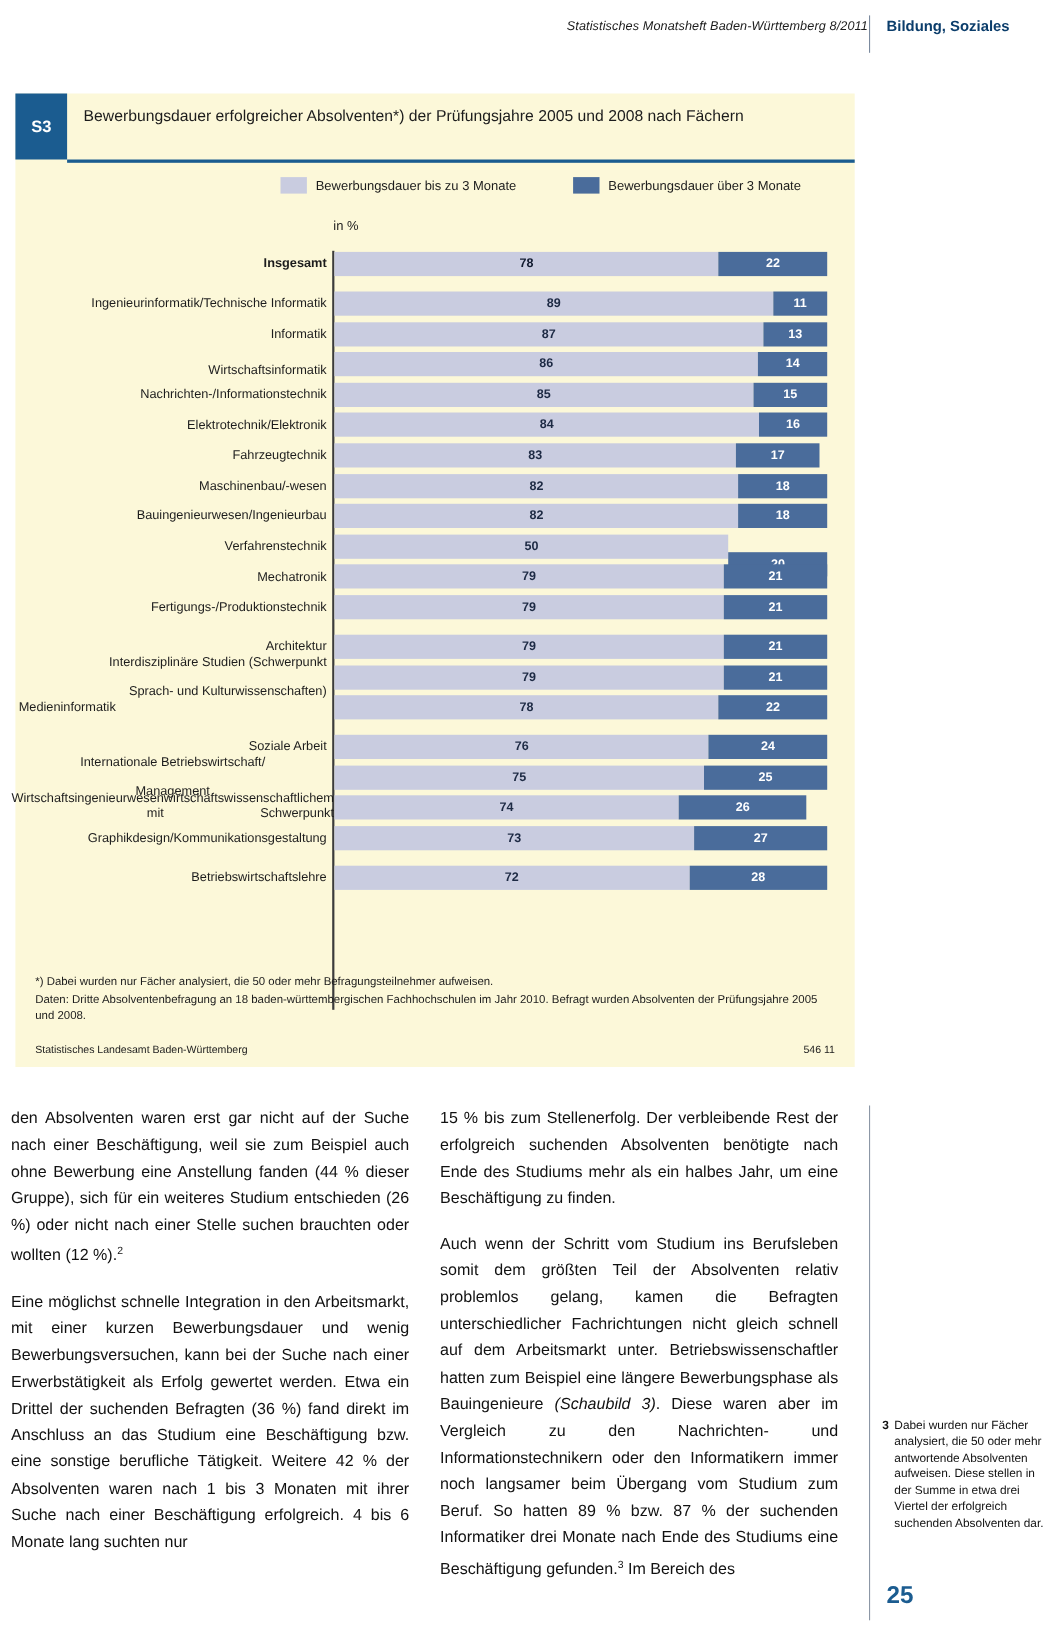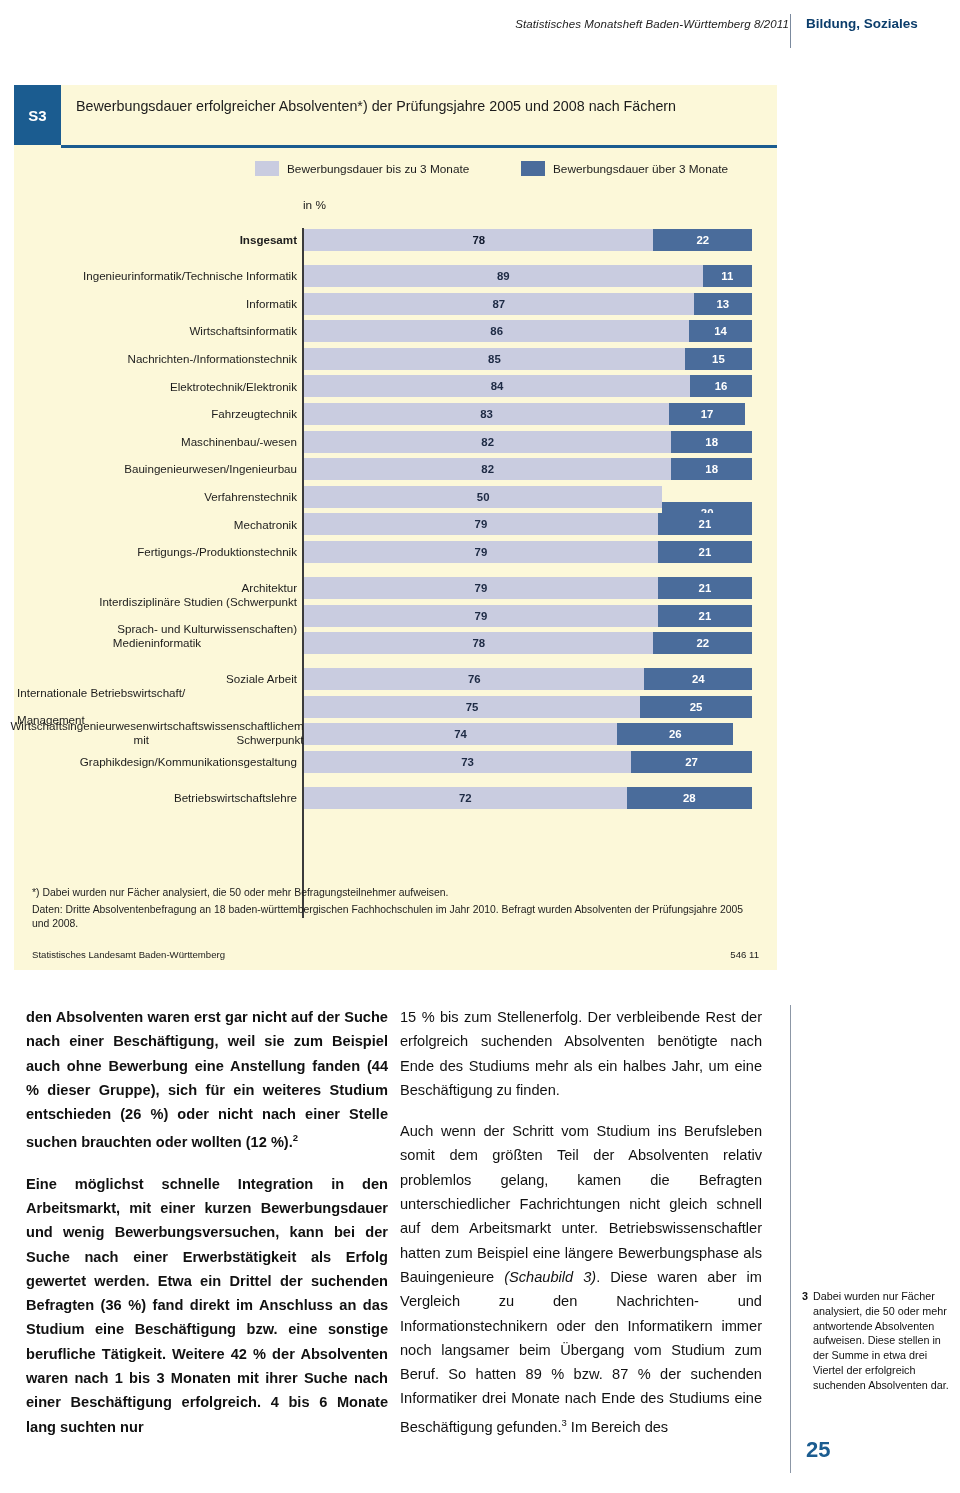--- a/index.html
+++ b/index.html
@@ -111,21 +111,21 @@
     font-size:9.6px;color:#1c1c1c;
   }
 
   
   .col{
     position:absolute;top:1005px;width:362px;
     font-size:14.6px;line-height:24.3px;color:#111;
     text-align:justify;
   }
   .col p{margin:0 0 17px 0;}
-  .col.left{left:26px;font-weight:bold;}
+  .col.left{left:10px;}
   .col.right{left:400px;}
   .col sup{font-size:9.5px;vertical-align:super;}
   .ital{font-style:italic;}
 
   
   .margin-rule{
     position:absolute;left:790px;top:1005px;width:1px;height:468px;background:#8c97a6;
   }
   .marginnote{
     position:absolute;left:802px;top:1289px;width:148px;
@@ -190,21 +190,21 @@
       <div class="row">
         <div class="row-label" style="flex-direction: column; align-items: flex-end; justify-content: center;">
           <span>Informatik</span>
         </div>
         <div class="bars">
           <div class="seg light" style="width: 389.76px;">87</div>
           <div class="seg dark" style="width: 58.24px;">13</div>
         </div>
       </div>
       <div class="row">
-        <div class="row-label" style="flex-direction: column; align-items: flex-end; justify-content: center;">
+        <div class="row-label" style="flex-direction: column; align-items: flex-end; ">
           <span>Wirtschaftsinformatik</span>
         </div>
         <div class="bars">
           <div class="seg light" style="width: 385.28px;">86</div>
           <div class="seg dark" style="width: 62.72px;">14</div>
         </div>
       </div>
       <div class="row">
         <div class="row-label" style="flex-direction: column; align-items: flex-end; justify-content: center;">
           <span>Nachrichten-/Informationstechnik</span>
@@ -291,39 +291,39 @@
           <span>Interdisziplinäre Studien (Schwerpunkt</span>
           <br>
           <span>Sprach- und Kulturwissenschaften)</span>
         </div>
         <div class="bars">
           <div class="seg light" style="width: 353.92px;">79</div>
           <div class="seg dark" style="width: 94.08px;">21</div>
         </div>
       </div>
       <div class="row gap">
-        <div class="row-label" style="flex-direction: column; align-items: center; justify-content: center;">
+        <div class="row-label" style="flex-direction: column; align-items: flex-start; justify-content: center;">
           <span>Medieninformatik</span>
         </div>
         <div class="bars">
           <div class="seg light" style="width: 349.44px;">78</div>
           <div class="seg dark" style="width: 98.56px;">22</div>
         </div>
       </div>
       <div class="row">
         <div class="row-label" style="flex-direction: column; align-items: flex-end; justify-content: center;">
           <span>Soziale Arbeit</span>
         </div>
         <div class="bars">
           <div class="seg light" style="width: 340.48px;">76</div>
           <div class="seg dark" style="width: 107.52px;">24</div>
         </div>
       </div>
       <div class="row">
-        <div class="row-label" style="flex-direction: column; align-items: flex-start; justify-content: center;">
+        <div class="row-label" style="flex-direction: column; align-items: center; justify-content: center;">
           <span>Internationale Betriebswirtschaft/</span>
           <br>
           <span>Management</span>
         </div>
         <div class="bars">
           <div class="seg light" style="width: 336px;">75</div>
           <div class="seg dark" style="width: 112px;">25</div>
         </div>
       </div>
       <div class="row">

